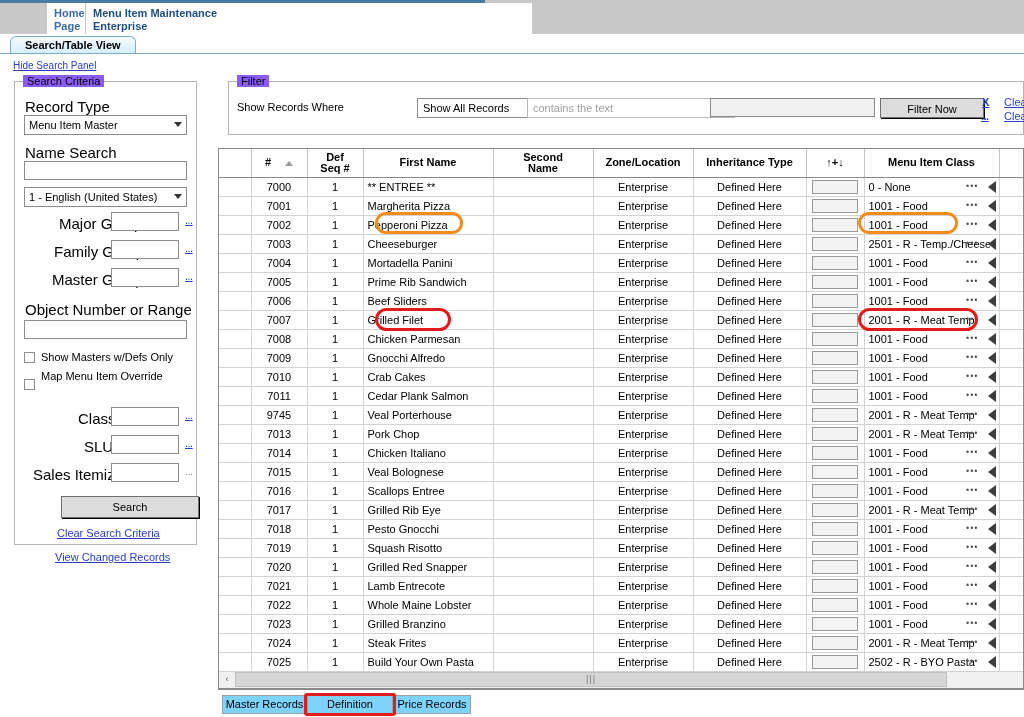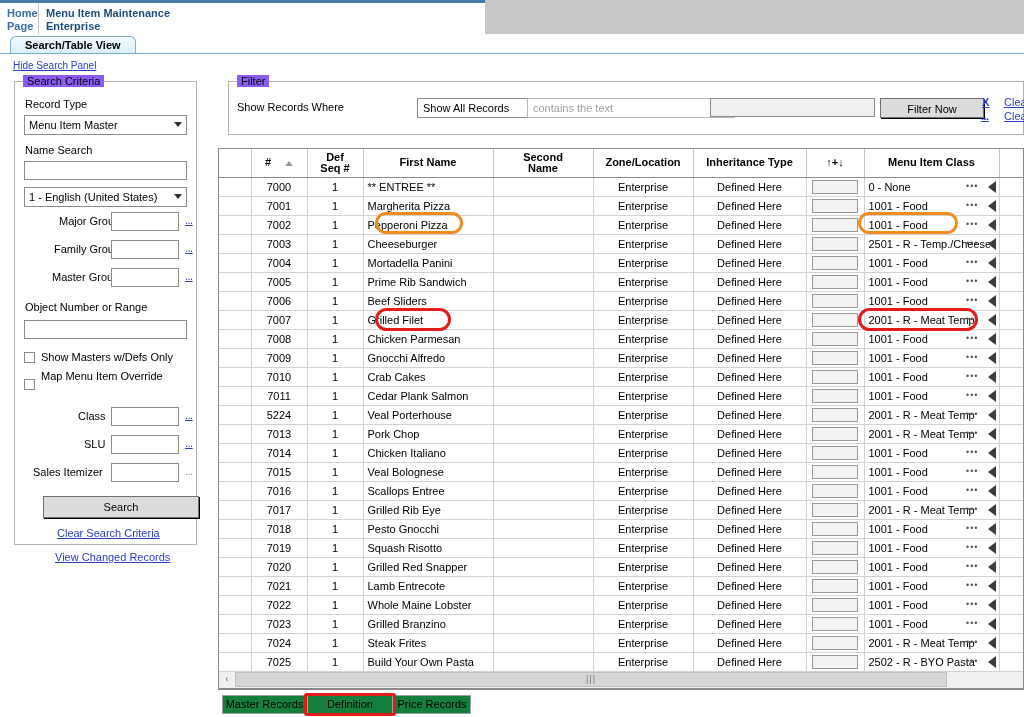--- a/index.html
+++ b/index.html
@@ -25,20 +25,21 @@
   }
   .crumb {
     position: absolute; top: 3px; height: 31px;
     background: #ffffff;
     color: #1f4f82;
     font-weight: bold;
     font-size: 11px;
     line-height: 13px;
     padding: 4px 5px 0 7px;
     white-space: pre-line;
+    margin-left: 47px;
   }
   .crumb.home { left: 0; width: 38px; color: #3a6ea5; font-weight: bold; }
   .crumb.main { left: 39px; width: 446px; }
 
   
   .tabstrip {
     position: absolute; left: 0; top: 36px; width: 1024px; height: 18px;
   }
   .tab-main {
     position: absolute; left: 10px; top: 0; height: 18px;
@@ -70,21 +71,21 @@
     background: #ffffff;
   }
   .groupbox > .gb-title {
     position: absolute; top: -7px; left: 8px;
     background: #8b5cf6;
     padding: 0 4px;
     font-size: 11px;
     color: #000;
   }
   #search-criteria { left: 14px; top: 81px; width: 183px; height: 464px; }
-  .sc-label { position: absolute; font-size: 11px; color: #000; }
+  .sc-label { position: absolute; font-size: 15px; color: #000; }
   .sc-input {
     position: absolute;
     border: 1px solid #8c8c8c;
     background: #ffffff;
     height: 19px;
     font-size: 11px;
     font-family: "Liberation Sans", sans-serif;
     padding: 0 3px;
     line-height: 17px;
     color: #000;
@@ -276,21 +277,21 @@
     position: absolute; left: 16px; top: 0; width: 712px; height: 15px;
     background: #d6d6d6;
     border: 1px solid #c0c0c0;
     text-align: center; line-height: 13px; font-size: 9px; color: #777;
     letter-spacing: 1px;
   }
 
   
   .rtab {
     position: absolute; top: 695px; height: 19px;
-    background: #15803d;
+    background: #7dd3fc;
     border: 1px solid #a0a0a0;
     font-size: 11px;
     line-height: 17px;
     text-align: center;
     color: #000;
     cursor: pointer;
   }
 </style>
 </head>
 <body>
@@ -355,21 +356,21 @@
     <div class="ellipsis-btn" style="left:170px; top:327px;">...</div>
 
     <div class="sc-label" style="left:69px; top:356px;">SLU</div>
     <div class="sc-input" style="left:96px; top:353px; width:68px;"></div>
     <div class="ellipsis-btn" style="left:170px; top:355px;">...</div>
 
     <div class="sc-label" style="left:18px; top:384px;">Sales Itemizer</div>
     <div class="sc-input" style="left:96px; top:381px; width:68px;"></div>
     <div class="ellipsis-btn dim" style="left:170px; top:383px;">...</div>
 
-    <div class="btn3d" style="left:28px; top:414px; width:156px; height:22px;">Search</div>
+    <div class="btn3d" style="left:46px; top:414px; width:138px; height:22px;">Search</div>
 
     <div class="link-blue" style="left:42px; top:445px;">Clear Search Criteria</div>
   </div>
 
   <div class="link-blue" style="left:55px; top:551px;">View Changed Records</div>
 
   <div class="groupbox" id="filter-box">
     <div class="gb-title">Filter</div>
 
     <div class="filter-label">Show Records Where</div>
@@ -591,21 +592,21 @@
             <td class="c-center">Enterprise</td>
             <td class="c-center">Defined Here</td>
             <td class="c-center">
               <span class="inherit-box"></span>
             </td>
             <td class="c-class">1001 - Food<span class="dots-btn">•••</span><span class="arrow-btn"></span></td>
             <td></td>
           </tr>
           <tr>
             <td class="c-sel"></td>
-            <td class="c-num">5224</td>
+            <td class="c-num">9745</td>
             <td class="c-center">1</td>
             <td>Veal Porterhouse</td>
             <td></td>
             <td class="c-center">Enterprise</td>
             <td class="c-center">Defined Here</td>
             <td class="c-center">
               <span class="inherit-box"></span>
             </td>
             <td class="c-class">2001 - R - Meat Temp<span class="dots-btn">•••</span><span class="arrow-btn"></span></td>
             <td></td>

